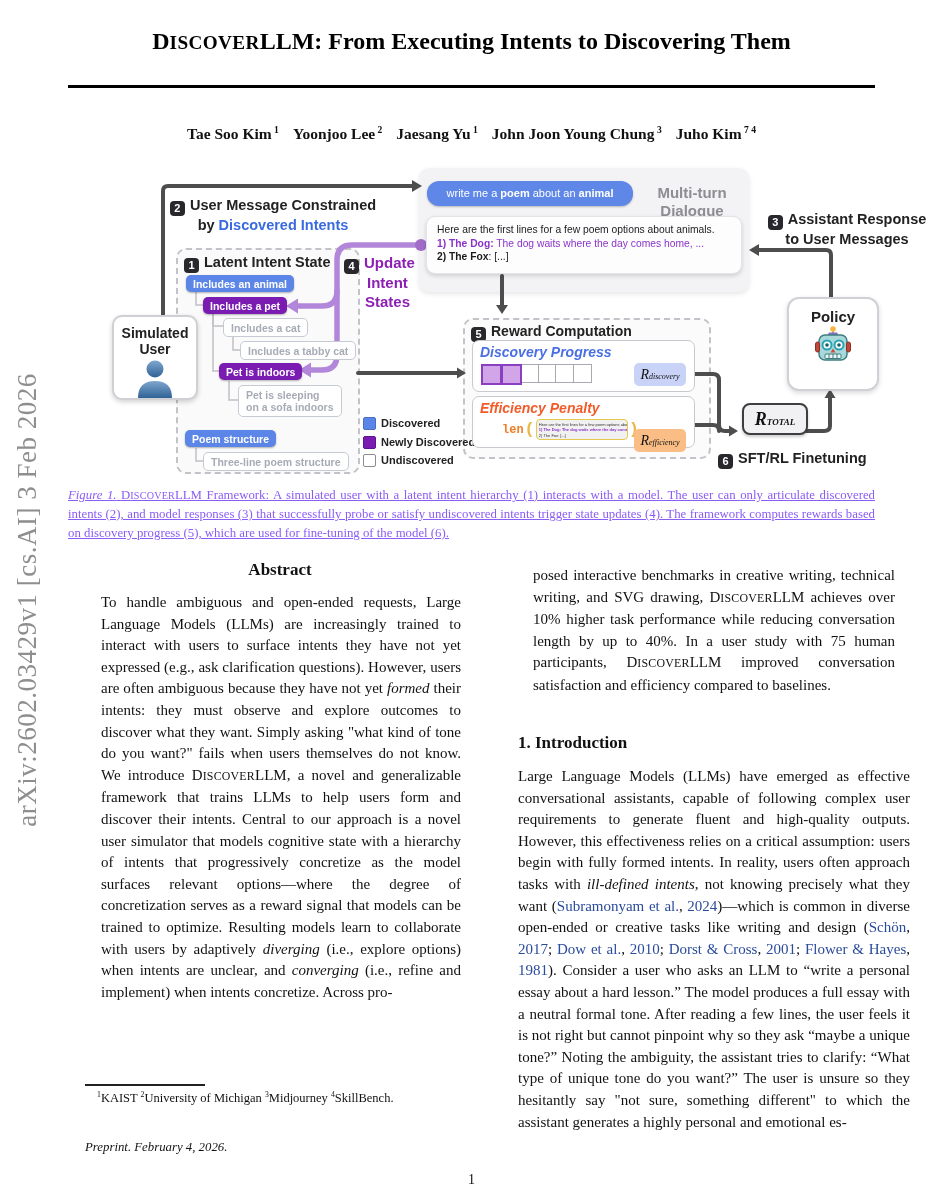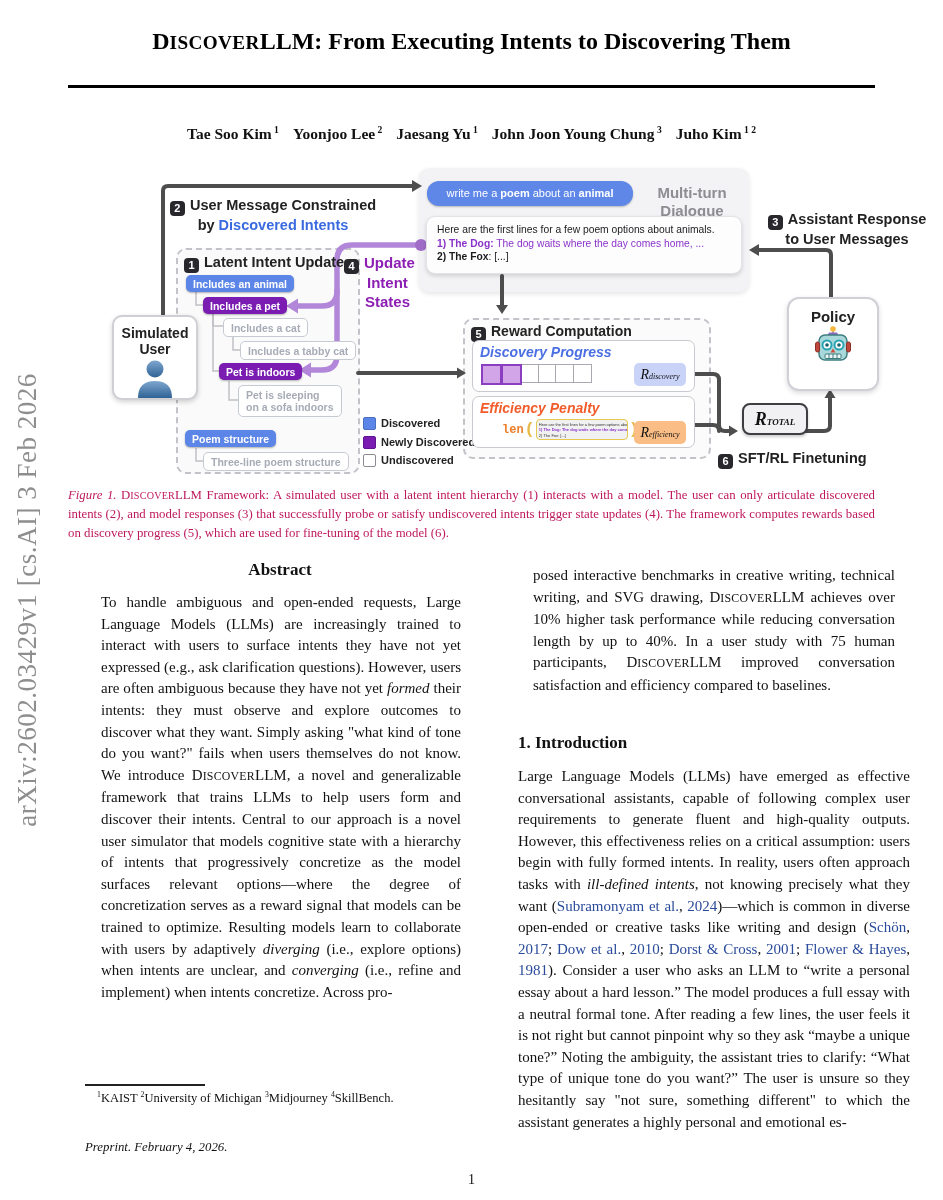--- a/index.html
+++ b/index.html
@@ -73,42 +73,42 @@
   .inner .ititle{font-style:italic;font-weight:700;font-size:14px;margin:3px 0 0 7px;}
   .inner.disc .ititle{color:#4a6fe3;}
   .inner.eff .ititle{color:#f25c2a;}
   .pbar{position:absolute;left:8px;top:23px;display:flex;}
   .pcell{width:17px;height:17px;background:#fff;border:1.5px solid #a9a9b2;margin-right:-1.5px;}
   .pcell.filled{background:#d2a4e8;border:2px solid #8a3fc0;z-index:1;}
   .rbox{position:absolute;left:161px;width:52px;height:23px;border-radius:5px;text-align:center;
     font-family:"Liberation Serif",serif;font-weight:400;font-style:italic;font-size:14px;line-height:23px;color:#111;}
   .rbox .rsub{font-size:8px;}
   .rbox.disc{top:22px;background:#c9d3f8;}
-  .rbox.eff{top:24px;background:#f9bd85;}
+  .rbox.eff{top:32px;background:#f9bd85;}
   .lenrow{position:absolute;left:7px;top:22px;display:flex;align-items:center;
     font-family:"Liberation Mono","DejaVu Sans Mono",monospace;}
   .lenrow .len{color:#ef7f2a;font-weight:700;font-size:12px;margin-left:22px;}
   .lenrow .paren{color:#e8b94a;font-size:17px;font-weight:700;margin:0 1px;}
   .mini{width:92px;height:21px;background:#f1f1f2;border:1.5px solid #e5c84e;border-radius:4px;
     overflow:hidden;padding:1.5px 2px;box-sizing:border-box;font-family:"Liberation Sans",sans-serif;}
   .mini div{font-size:4px;line-height:5.5px;white-space:nowrap;color:#333;}
   .mini .m2{color:#8a33c9;font-weight:700;}
   .lbl6{left:718px;top:290px;font-size:14.5px;}
   .r-total{position:absolute;left:742px;top:243px;width:62px;height:28px;background:#f1f1f3;
     border:2px solid #3e3e42;border-radius:8px;z-index:4;text-align:center;
     font-family:"Liberation Serif",serif;font-weight:700;font-style:italic;font-size:18px;line-height:28px;
     box-shadow:0 2px 3px rgba(0,0,0,.2);}
   .r-total .rsub{font-size:9px;}
   .policy-box{position:absolute;left:787px;top:137px;width:88px;height:90px;background:#fff;
     border:2px solid #d0d0d6;border-radius:12px;z-index:4;text-align:center;
     box-shadow:0 2px 5px rgba(0,0,0,.15);}
   .policy-box .ptitle{font-weight:700;font-size:15px;color:#222;margin-top:9px;}
   
   .caption{position:absolute;left:68px;top:486px;width:807px;font-size:12.8px;line-height:19px;
-    text-align:justify;color:#be185d;}
+    text-align:justify;color:#8b5cf6;text-decoration:underline;}
   .abs-head{position:absolute;left:85px;top:560px;width:390px;text-align:center;
     font-weight:700;font-size:17px;}
   .abs-body{position:absolute;left:101px;top:592px;width:360px;font-size:15px;line-height:21.6px;
     text-align:justify;}
   .col-r-cont{position:absolute;left:533px;top:565px;width:362px;font-size:15px;line-height:21.6px;
     text-align:justify;}
   .intro-head{position:absolute;left:518px;top:733px;width:392px;font-weight:700;font-size:17px;}
   .intro-body{position:absolute;left:518px;top:766px;width:392px;font-size:15px;line-height:21.6px;
     text-align:justify;}
   .foot-rule{position:absolute;left:85px;top:1084px;width:120px;height:1.5px;background:#222;}
@@ -119,21 +119,21 @@
 </style>
 </head>
 <body>
 
 <div class="page">
 
   <div class="arxiv-side">arXiv:2602.03429v1  [cs.AI]  3 Feb 2026</div>
 
   <h1 class="title"><span>D</span><span class="sc">ISCOVER</span><span>LLM: From Executing Intents to Discovering Them</span></h1>
   <div class="rule"></div>
-  <div class="authors"><span>Tae Soo Kim</span><span class="sup"> 1</span><span class="gap"></span><span>Yoonjoo Lee</span><span class="sup"> 2</span><span class="gap"></span><span>Jaesang Yu</span><span class="sup"> 1</span><span class="gap"></span><span>John Joon Young Chung</span><span class="sup"> 3</span><span class="gap"></span><span>Juho Kim</span><span class="sup"> 1 2</span></div>
+  <div class="authors"><span>Tae Soo Kim</span><span class="sup"> 1</span><span class="gap"></span><span>Yoonjoo Lee</span><span class="sup"> 2</span><span class="gap"></span><span>Jaesang Yu</span><span class="sup"> 1</span><span class="gap"></span><span>John Joon Young Chung</span><span class="sup"> 3</span><span class="gap"></span><span>Juho Kim</span><span class="sup"> 7 4</span></div>
 
   <div class="figure">
 
     <svg class="arrows" width="943" height="330">
 
       <g stroke="#c0c0c6" stroke-width="1.5" fill="none">
         <path d="M196,132 L196,145 L203,145"></path>
         <path d="M213,154 L213,166 L223,166"></path>
         <path d="M233,176 L233,190 L240,190"></path>
         <path d="M213,154 L213,211 L219,211"></path>
@@ -192,21 +192,21 @@
       <div><span class="badge">2</span><span>User Message Constrained</span></div>
       <div><span>by </span><span class="blue">Discovered Intents</span></div>
     </div>
 
     <div class="lbl lbl3">
       <div><span class="badge">3</span><span>Assistant Response</span></div>
       <div>to User Messages</div>
     </div>
 
     <div class="latent-box"></div>
-    <div class="lbl lbl1"><span class="badge">1</span><span>Latent Intent Update</span></div>
+    <div class="lbl lbl1"><span class="badge">1</span><span>Latent Intent State</span></div>
 
     <div class="pill discovered" style="left:186px;top:115px">Includes an animal</div>
     <div class="pill new" style="left:203px;top:137px">Includes a pet</div>
     <div class="pill undiscovered" style="left:223px;top:158px">Includes a cat</div>
     <div class="pill undiscovered" style="left:240px;top:181px">Includes a tabby cat</div>
     <div class="pill new" style="left:219px;top:203px">Pet is indoors</div>
     <div class="pill undiscovered wrap" style="left:238px;top:225px">Pet is sleeping on a sofa indoors</div>
     <div class="pill discovered" style="left:185px;top:270px">Poem structure</div>
     <div class="pill undiscovered" style="left:203px;top:292px">Three-line poem structure</div>
 

